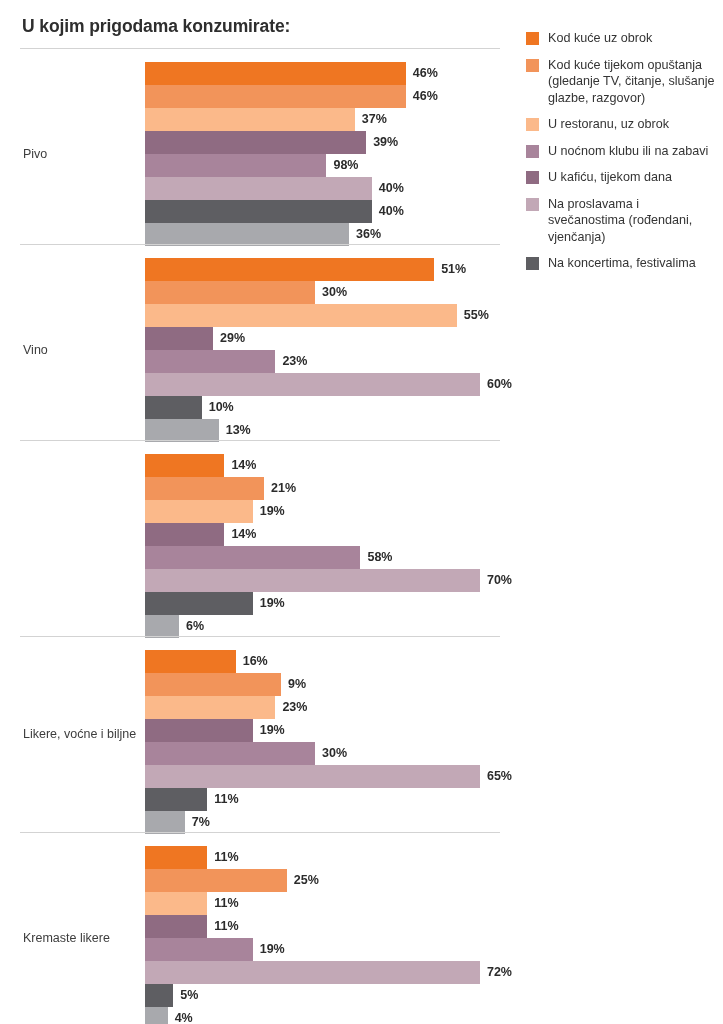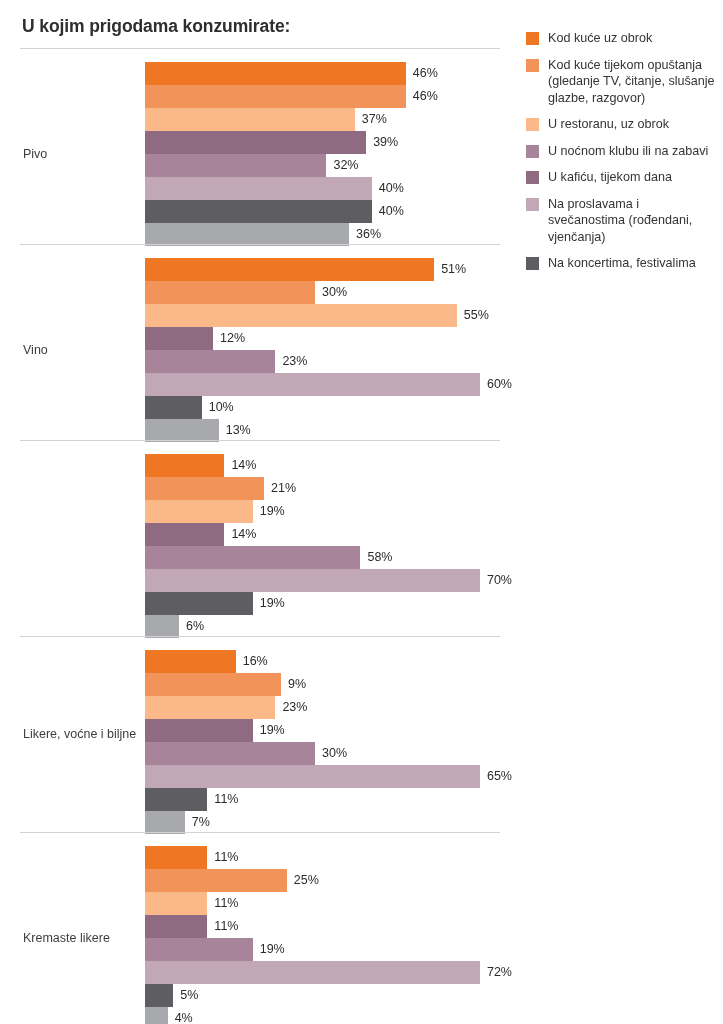--- a/index.html
+++ b/index.html
@@ -75,21 +75,21 @@
     height: 23px;
     display: flex;
     align-items: center;
   }
   .bar {
     height: 23px;
     display: block;
   }
   .bar-value {
     font-size: 12.5px;
-    font-weight: normal;
+    font-weight: bold;
     color: #2b2b2b;
     margin-left: 7px;
     white-space: nowrap;
     line-height: 23px;
   }
 
   
   .legend {
     position: absolute;
     left: 526px;
@@ -137,21 +137,21 @@
           <div class="bar-row">
             <span class="bar" style="background: rgb(251, 185, 138); width: 209.79px;"></span>
             <span class="bar-value">37%</span>
           </div>
           <div class="bar-row">
             <span class="bar" style="background: rgb(143, 107, 130); width: 221.13px;"></span>
             <span class="bar-value">39%</span>
           </div>
           <div class="bar-row">
             <span class="bar" style="background: rgb(168, 132, 155); width: 181.44px;"></span>
-            <span class="bar-value">32%</span>
+            <span class="bar-value">98%</span>
           </div>
           <div class="bar-row">
             <span class="bar" style="background: rgb(194, 168, 182); width: 226.8px;"></span>
             <span class="bar-value">40%</span>
           </div>
           <div class="bar-row">
             <span class="bar" style="background: rgb(94, 94, 98); width: 226.8px;"></span>
             <span class="bar-value">40%</span>
           </div>
           <div class="bar-row">
@@ -171,21 +171,21 @@
           <div class="bar-row">
             <span class="bar" style="background: rgb(242, 148, 90); width: 170.1px;"></span>
             <span class="bar-value">30%</span>
           </div>
           <div class="bar-row">
             <span class="bar" style="background: rgb(251, 185, 138); width: 311.85px;"></span>
             <span class="bar-value">55%</span>
           </div>
           <div class="bar-row">
             <span class="bar" style="background: rgb(143, 107, 130); width: 68.04px;"></span>
-            <span class="bar-value">12%</span>
+            <span class="bar-value">29%</span>
           </div>
           <div class="bar-row">
             <span class="bar" style="background: rgb(168, 132, 155); width: 130.41px;"></span>
             <span class="bar-value">23%</span>
           </div>
           <div class="bar-row">
             <span class="bar" style="background: rgb(194, 168, 182); width: 340.2px;"></span>
             <span class="bar-value">60%</span>
           </div>
           <div class="bar-row">

